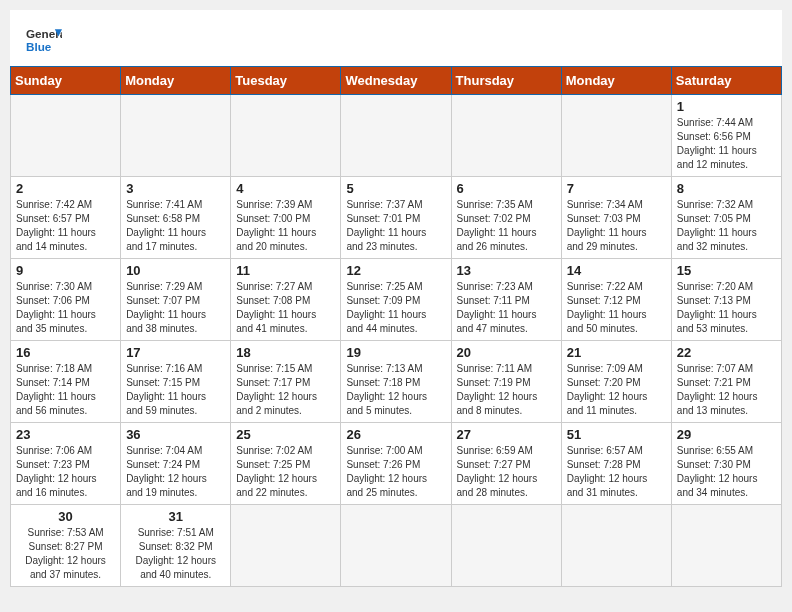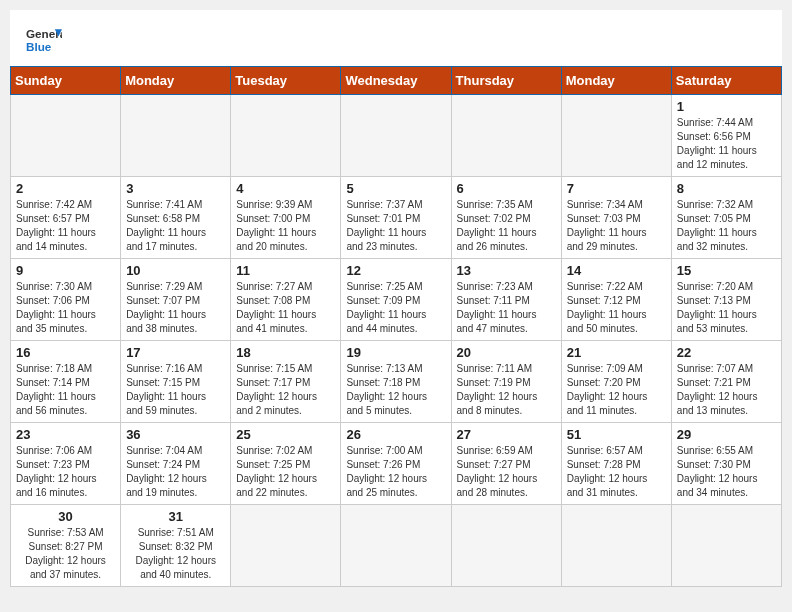--- a/index.html
+++ b/index.html
@@ -139,21 +139,21 @@
 Daylight: 11 hours and 14 minutes.</div>
           </td>
           <td>
             <span class="day-number">3</span>
             <div class="day-info">Sunrise: 7:41 AM
 Sunset: 6:58 PM
 Daylight: 11 hours and 17 minutes.</div>
           </td>
           <td>
             <span class="day-number">4</span>
-            <div class="day-info">Sunrise: 9:39 AM
+            <div class="day-info">Sunrise: 7:39 AM
 Sunset: 7:00 PM
 Daylight: 11 hours and 20 minutes.</div>
           </td>
           <td>
             <span class="day-number">5</span>
             <div class="day-info">Sunrise: 7:37 AM
 Sunset: 7:01 PM
 Daylight: 11 hours and 23 minutes.</div>
           </td>
           <td>

